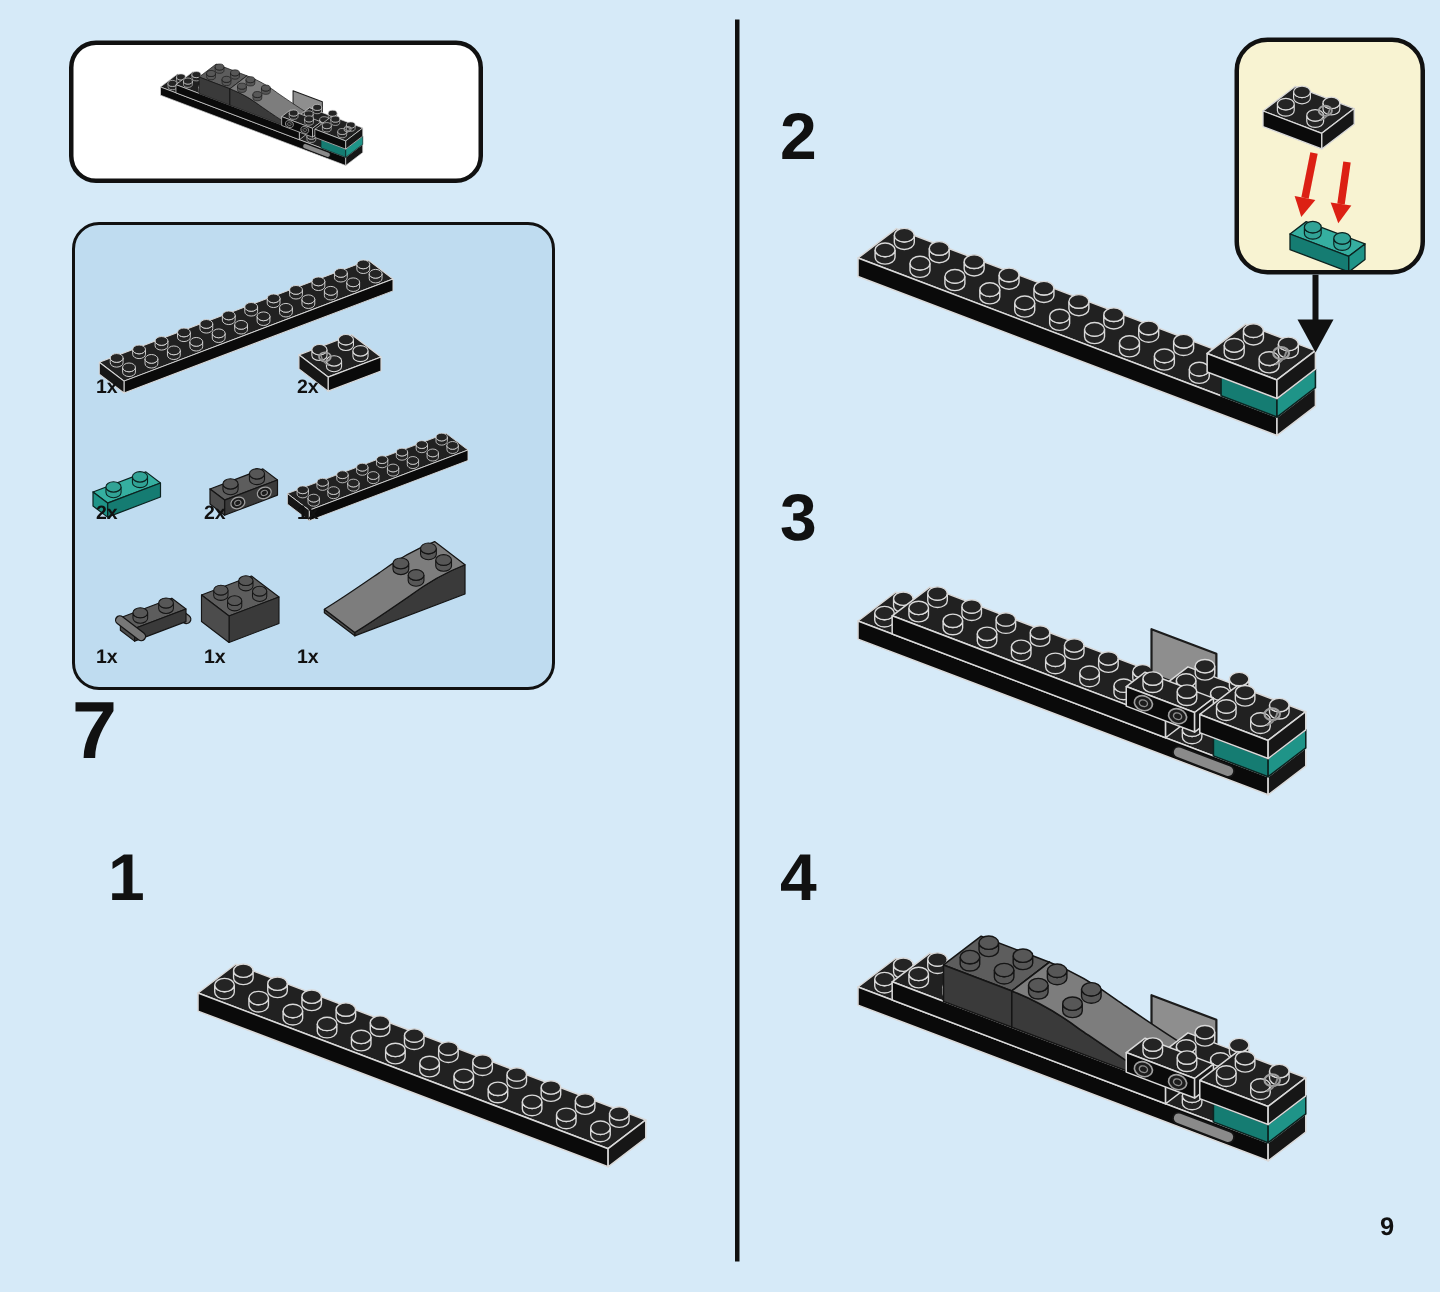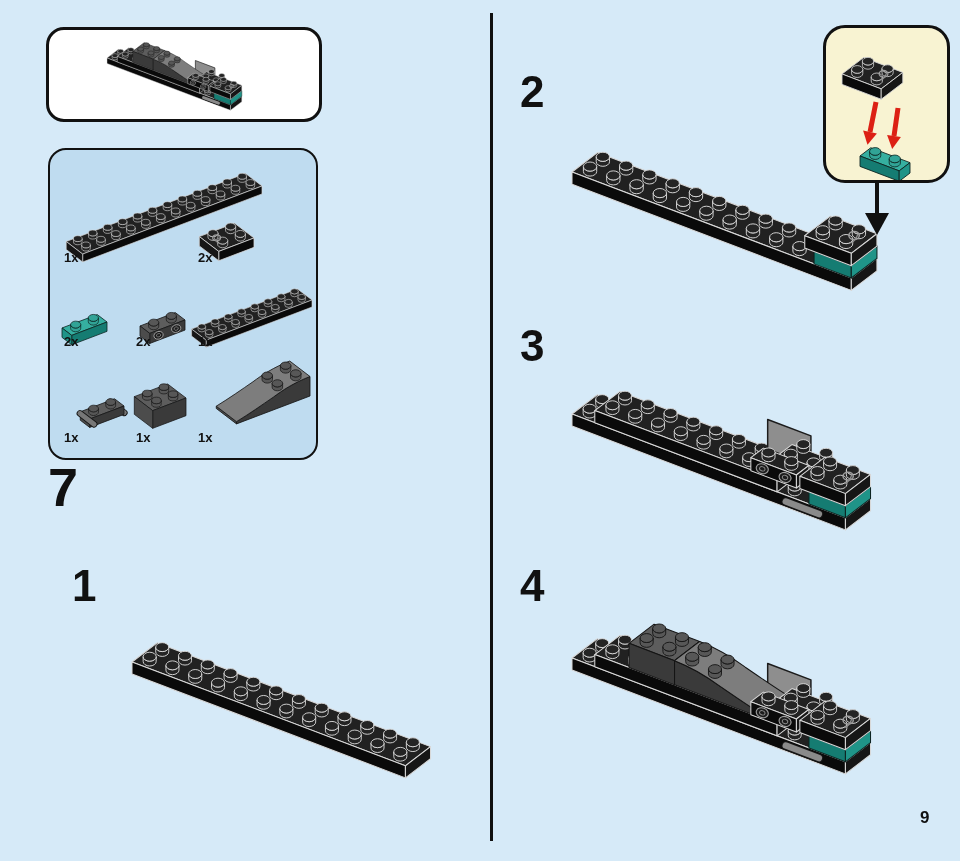--- a/index.html
+++ b/index.html
@@ -1,20 +1,20 @@
 <!DOCTYPE html>
 <html><head>
 <meta charset="utf-8">
 <style>
   html,body{margin:0;padding:0;}
   body{width:960px;height:861px;overflow:hidden;font-family:"Liberation Sans",sans-serif;}
   .page{position:relative;width:960px;height:861px;background:#D6EAF8;}
   .preview-box{position:absolute;left:46px;top:27px;width:276px;height:95px;background:#ffffff;
     border:3px solid #111;border-radius:18px;box-sizing:border-box;}
-  .parts-box{position:absolute;left:48px;top:148px;width:270px;height:312px;background:#BFDCF0;
+  .parts-box{position:absolute;left:48px;top:148px;width:322px;height:312px;background:#BFDCF0;
     border:2.5px solid #111;border-radius:18px;box-sizing:border-box;}
   .qty{position:absolute;font-size:13px;font-weight:bold;color:#111;}
   .num{position:absolute;color:#111;font-weight:bold;line-height:1;}
   .step-main{left:48px;top:460px;font-size:54px;}
   .sub{font-size:44px;}
   .divider{position:absolute;left:490px;top:13px;width:3px;height:828px;background:#101010;}
   .callout{position:absolute;left:823px;top:25px;width:127px;height:158px;background:#F8F3D2;
     border:3.5px solid #111;border-radius:22px;box-sizing:border-box;}
   .pagenum{position:absolute;left:920px;top:808px;font-size:17px;font-weight:bold;color:#111;}
   svg{position:absolute;display:block;}

